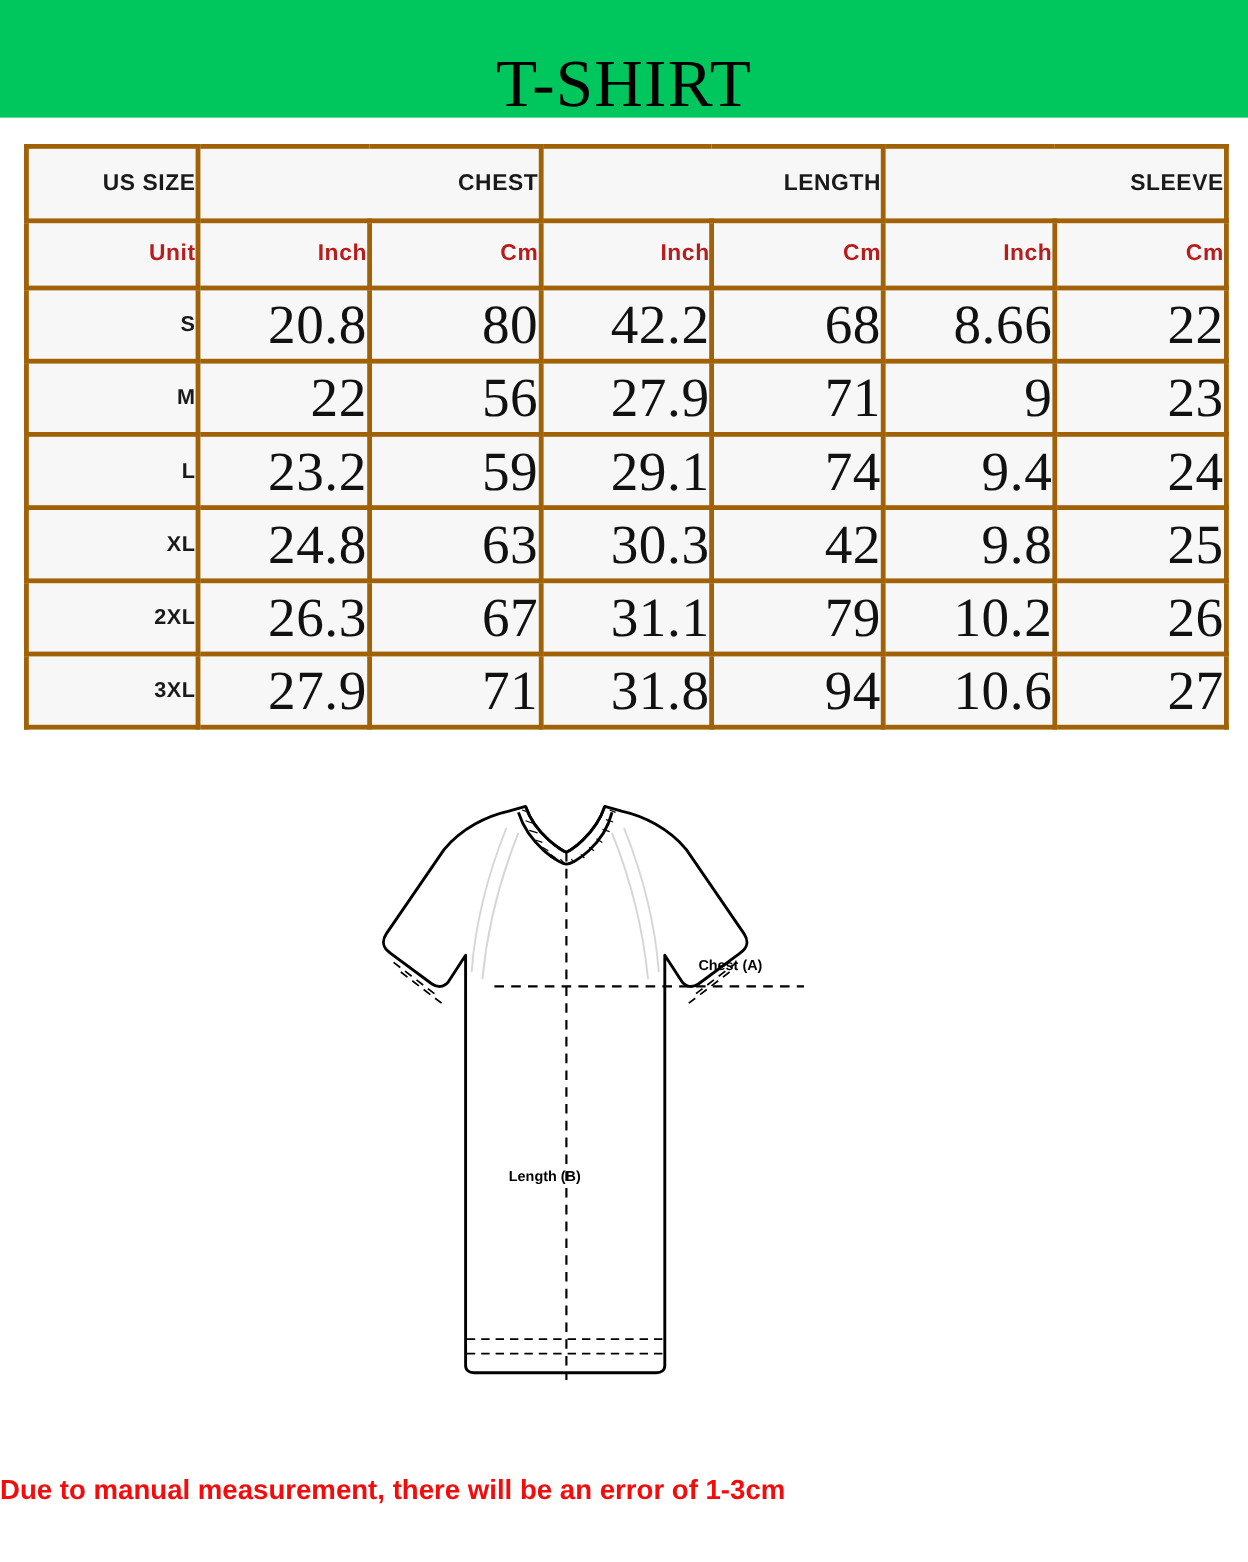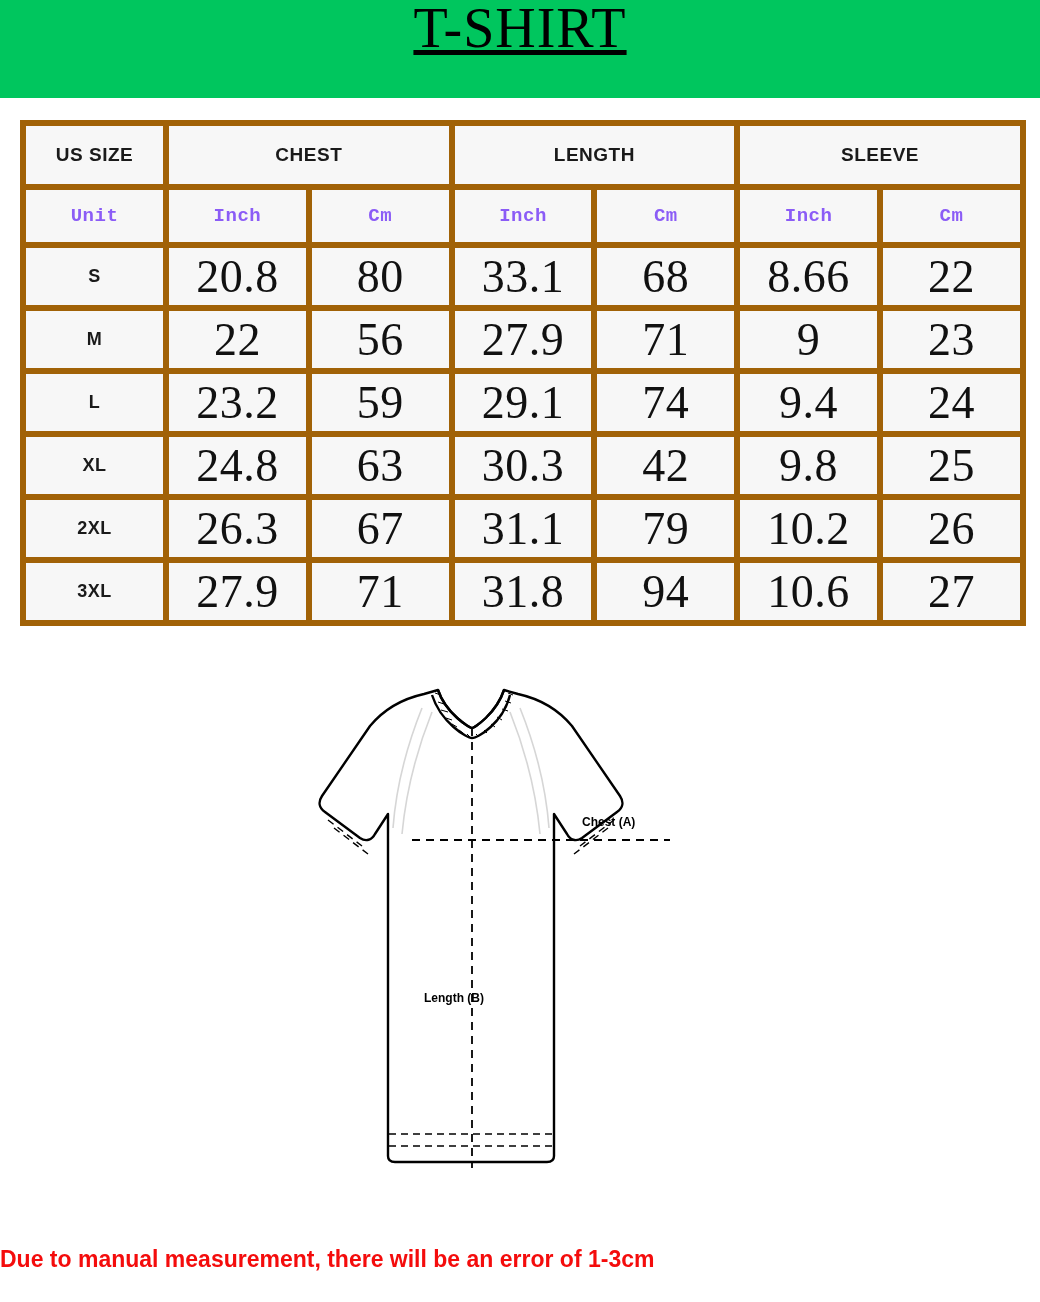--- a/index.html
+++ b/index.html
@@ -13,65 +13,64 @@
     font-family: "Liberation Sans", sans-serif;
     overflow: hidden;
   }
 
   
   .header-band {
     width: 1040px;
     height: 98px;
     background: #00c65e;
     display: flex;
-    align-items: flex-start;
+    align-items: flex-end;
     justify-content: center;
-    text-decoration: underline;
   }
   .header-title {
     font-family: "Liberation Serif", serif;
     font-size: 56px;
     font-weight: 400;
     letter-spacing: 1px;
     color: #000000;
     line-height: 1;
   }
 
   
   .table-wrap {
     padding: 22px 20px 0 20px;
   }
   table.size-table {
     border-collapse: collapse;
     width: 1000px;
     table-layout: fixed;
   }
   table.size-table td, table.size-table th {
-    border: 6px solid #a16207;
-    text-align: center;
+    border: 4px solid #a16207;
+    text-align: right;
     vertical-align: middle;
     background: #f7f7f7;
     padding: 0;
     margin-top: 20px;
   }
   .head-row th {
     height: 58px;
     font-family: "Liberation Sans", sans-serif;
     font-size: 19px;
     font-weight: bold;
     letter-spacing: 0.5px;
     color: #1a1a1a;
   }
   .unit-row td {
     height: 52px;
-    font-family: Liberation Mono, monospace;
+    font-family: Liberation Sans, sans-serif;
     font-size: 19px;
     font-weight: bold;
     letter-spacing: 0.5px;
-    color: #8b5cf6;
+    color: #b91c1c;
   }
   .data-row td {
     height: 57px;
   }
   .size-label {
     font-family: "Liberation Sans", sans-serif;
     font-size: 18px;
     font-weight: bold;
     letter-spacing: 0.5px;
     color: #1a1a1a;
@@ -139,21 +138,21 @@
         <td>Inch</td>
         <td>Cm</td>
         <td>Inch</td>
         <td>Cm</td>
       </tr>
 
       <tr class="data-row">
         <td class="size-label">S</td>
         <td class="num">20.8</td>
         <td class="num">80</td>
-        <td class="num">33.1</td>
+        <td class="num">42.2</td>
         <td class="num">68</td>
         <td class="num">8.66</td>
         <td class="num">22</td>
       </tr>
       <tr class="data-row">
         <td class="size-label">M</td>
         <td class="num">22</td>
         <td class="num">56</td>
         <td class="num">27.9</td>
         <td class="num">71</td>

